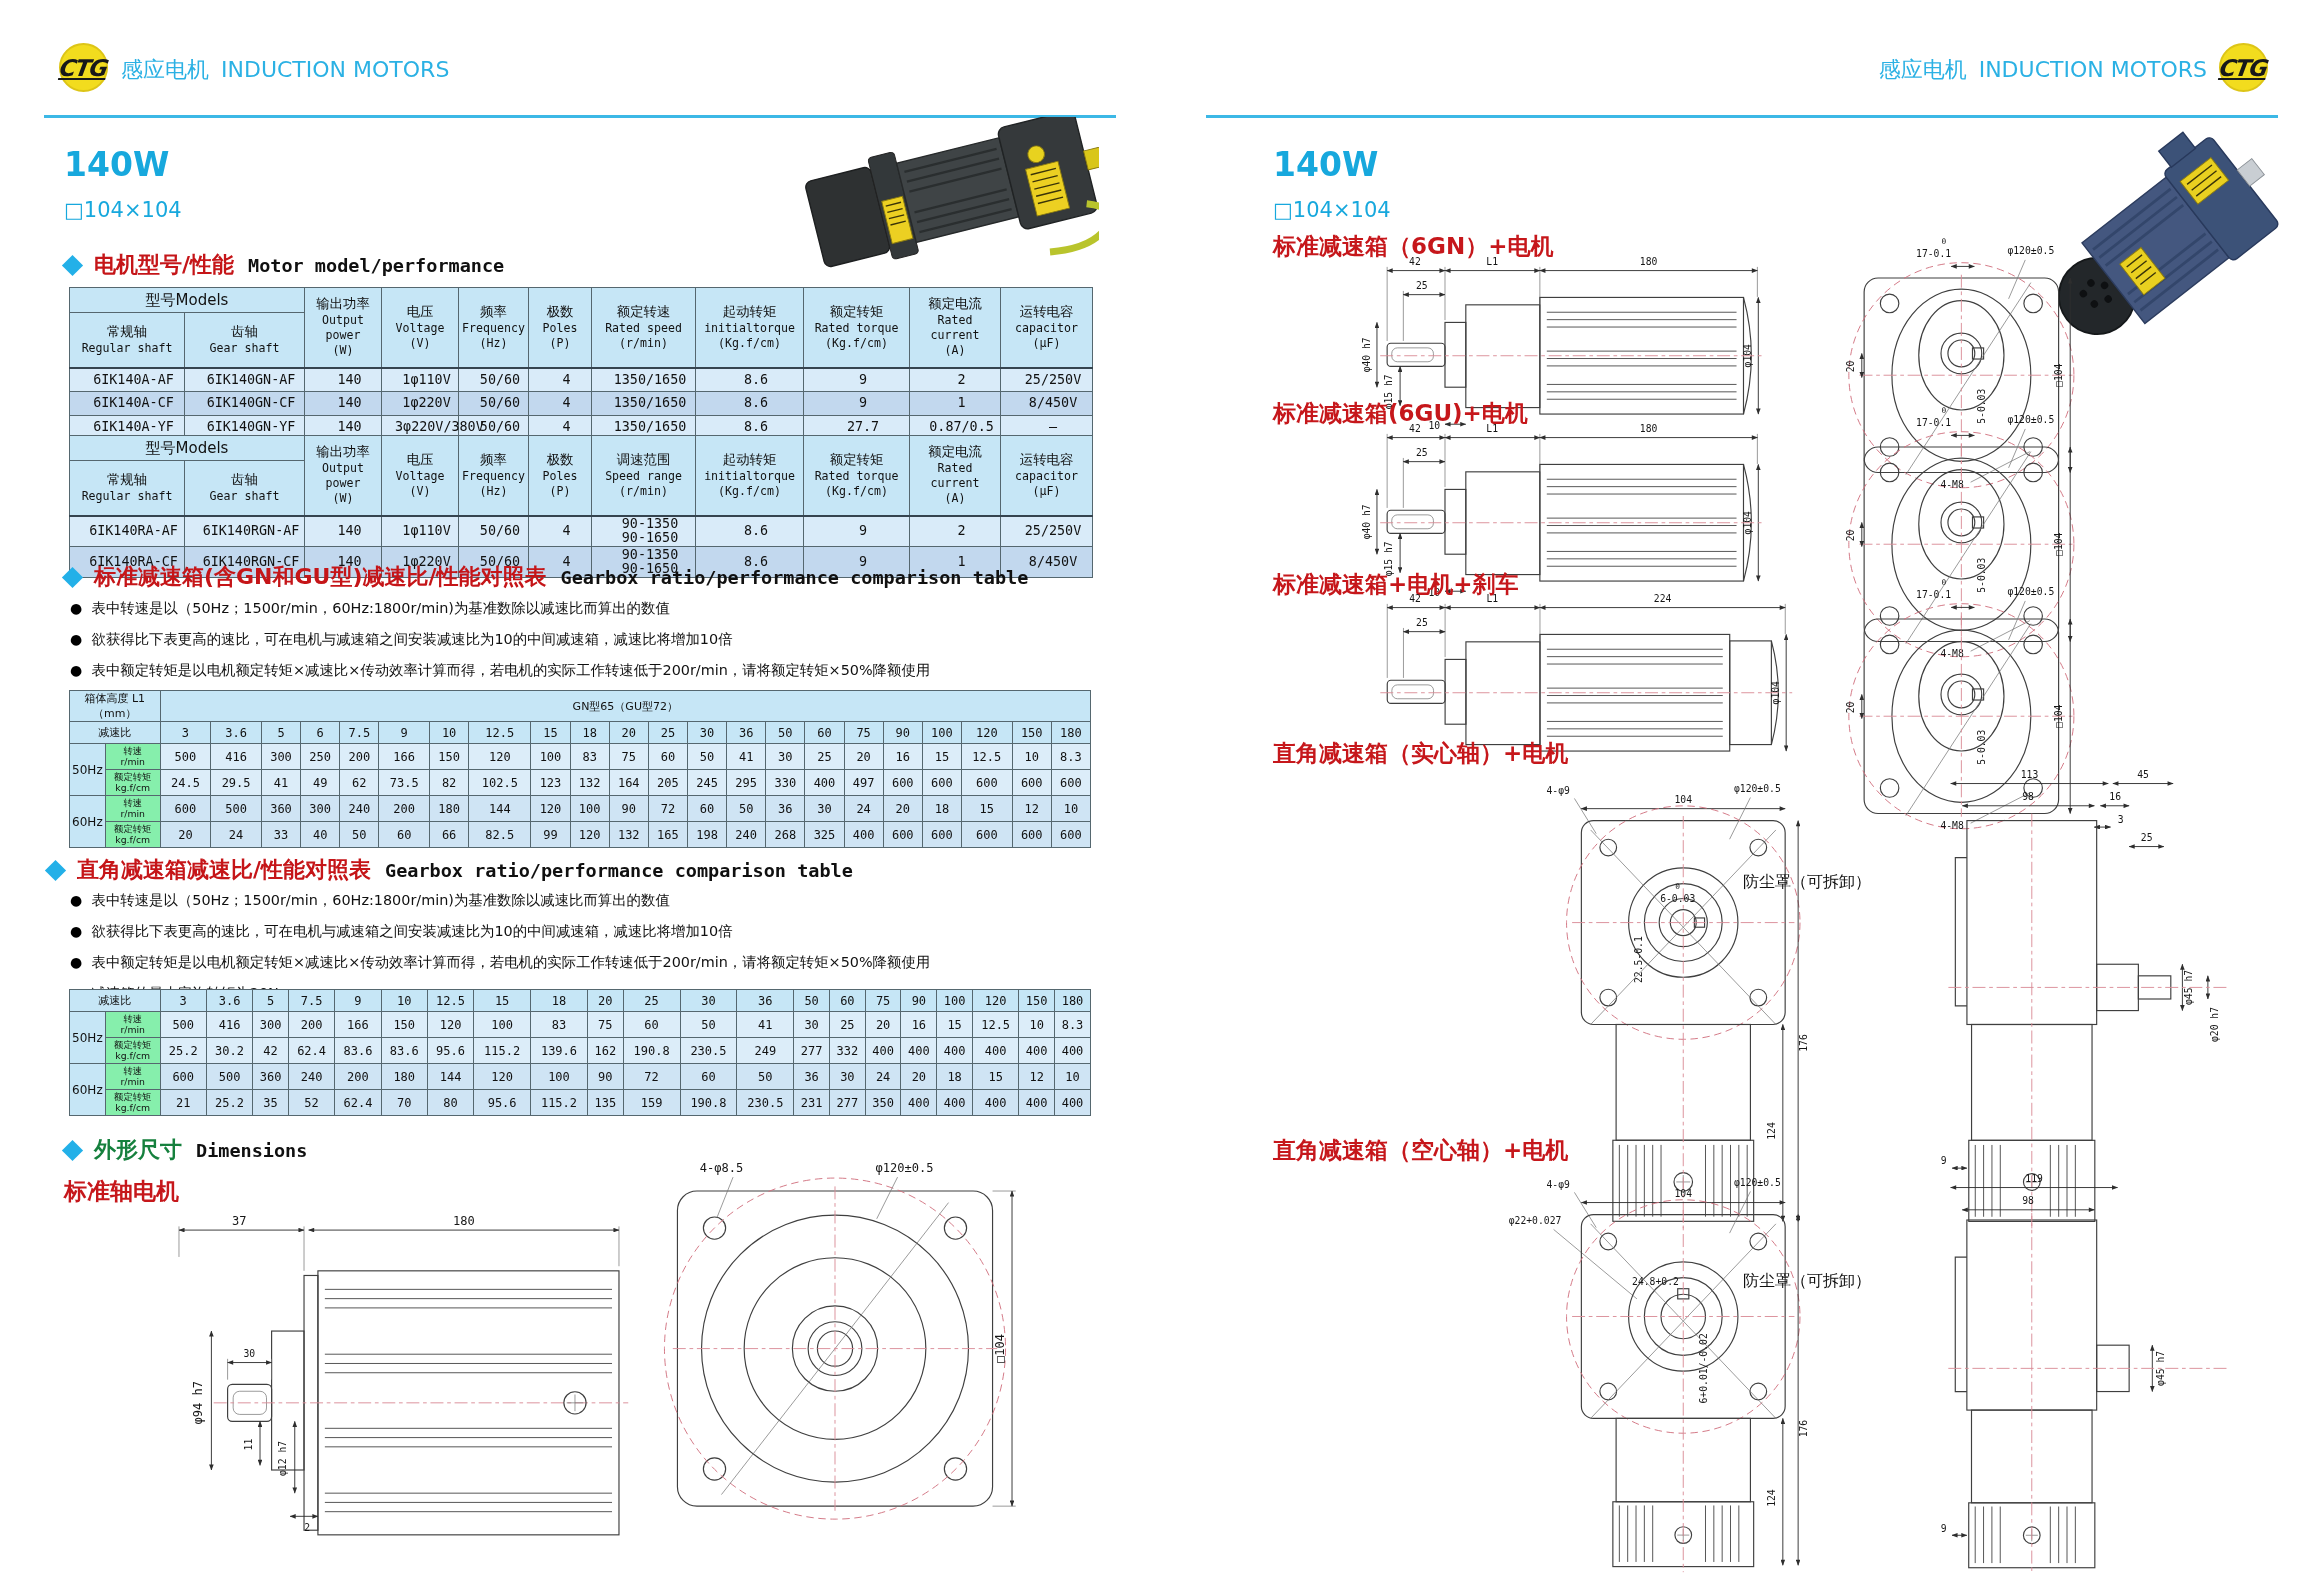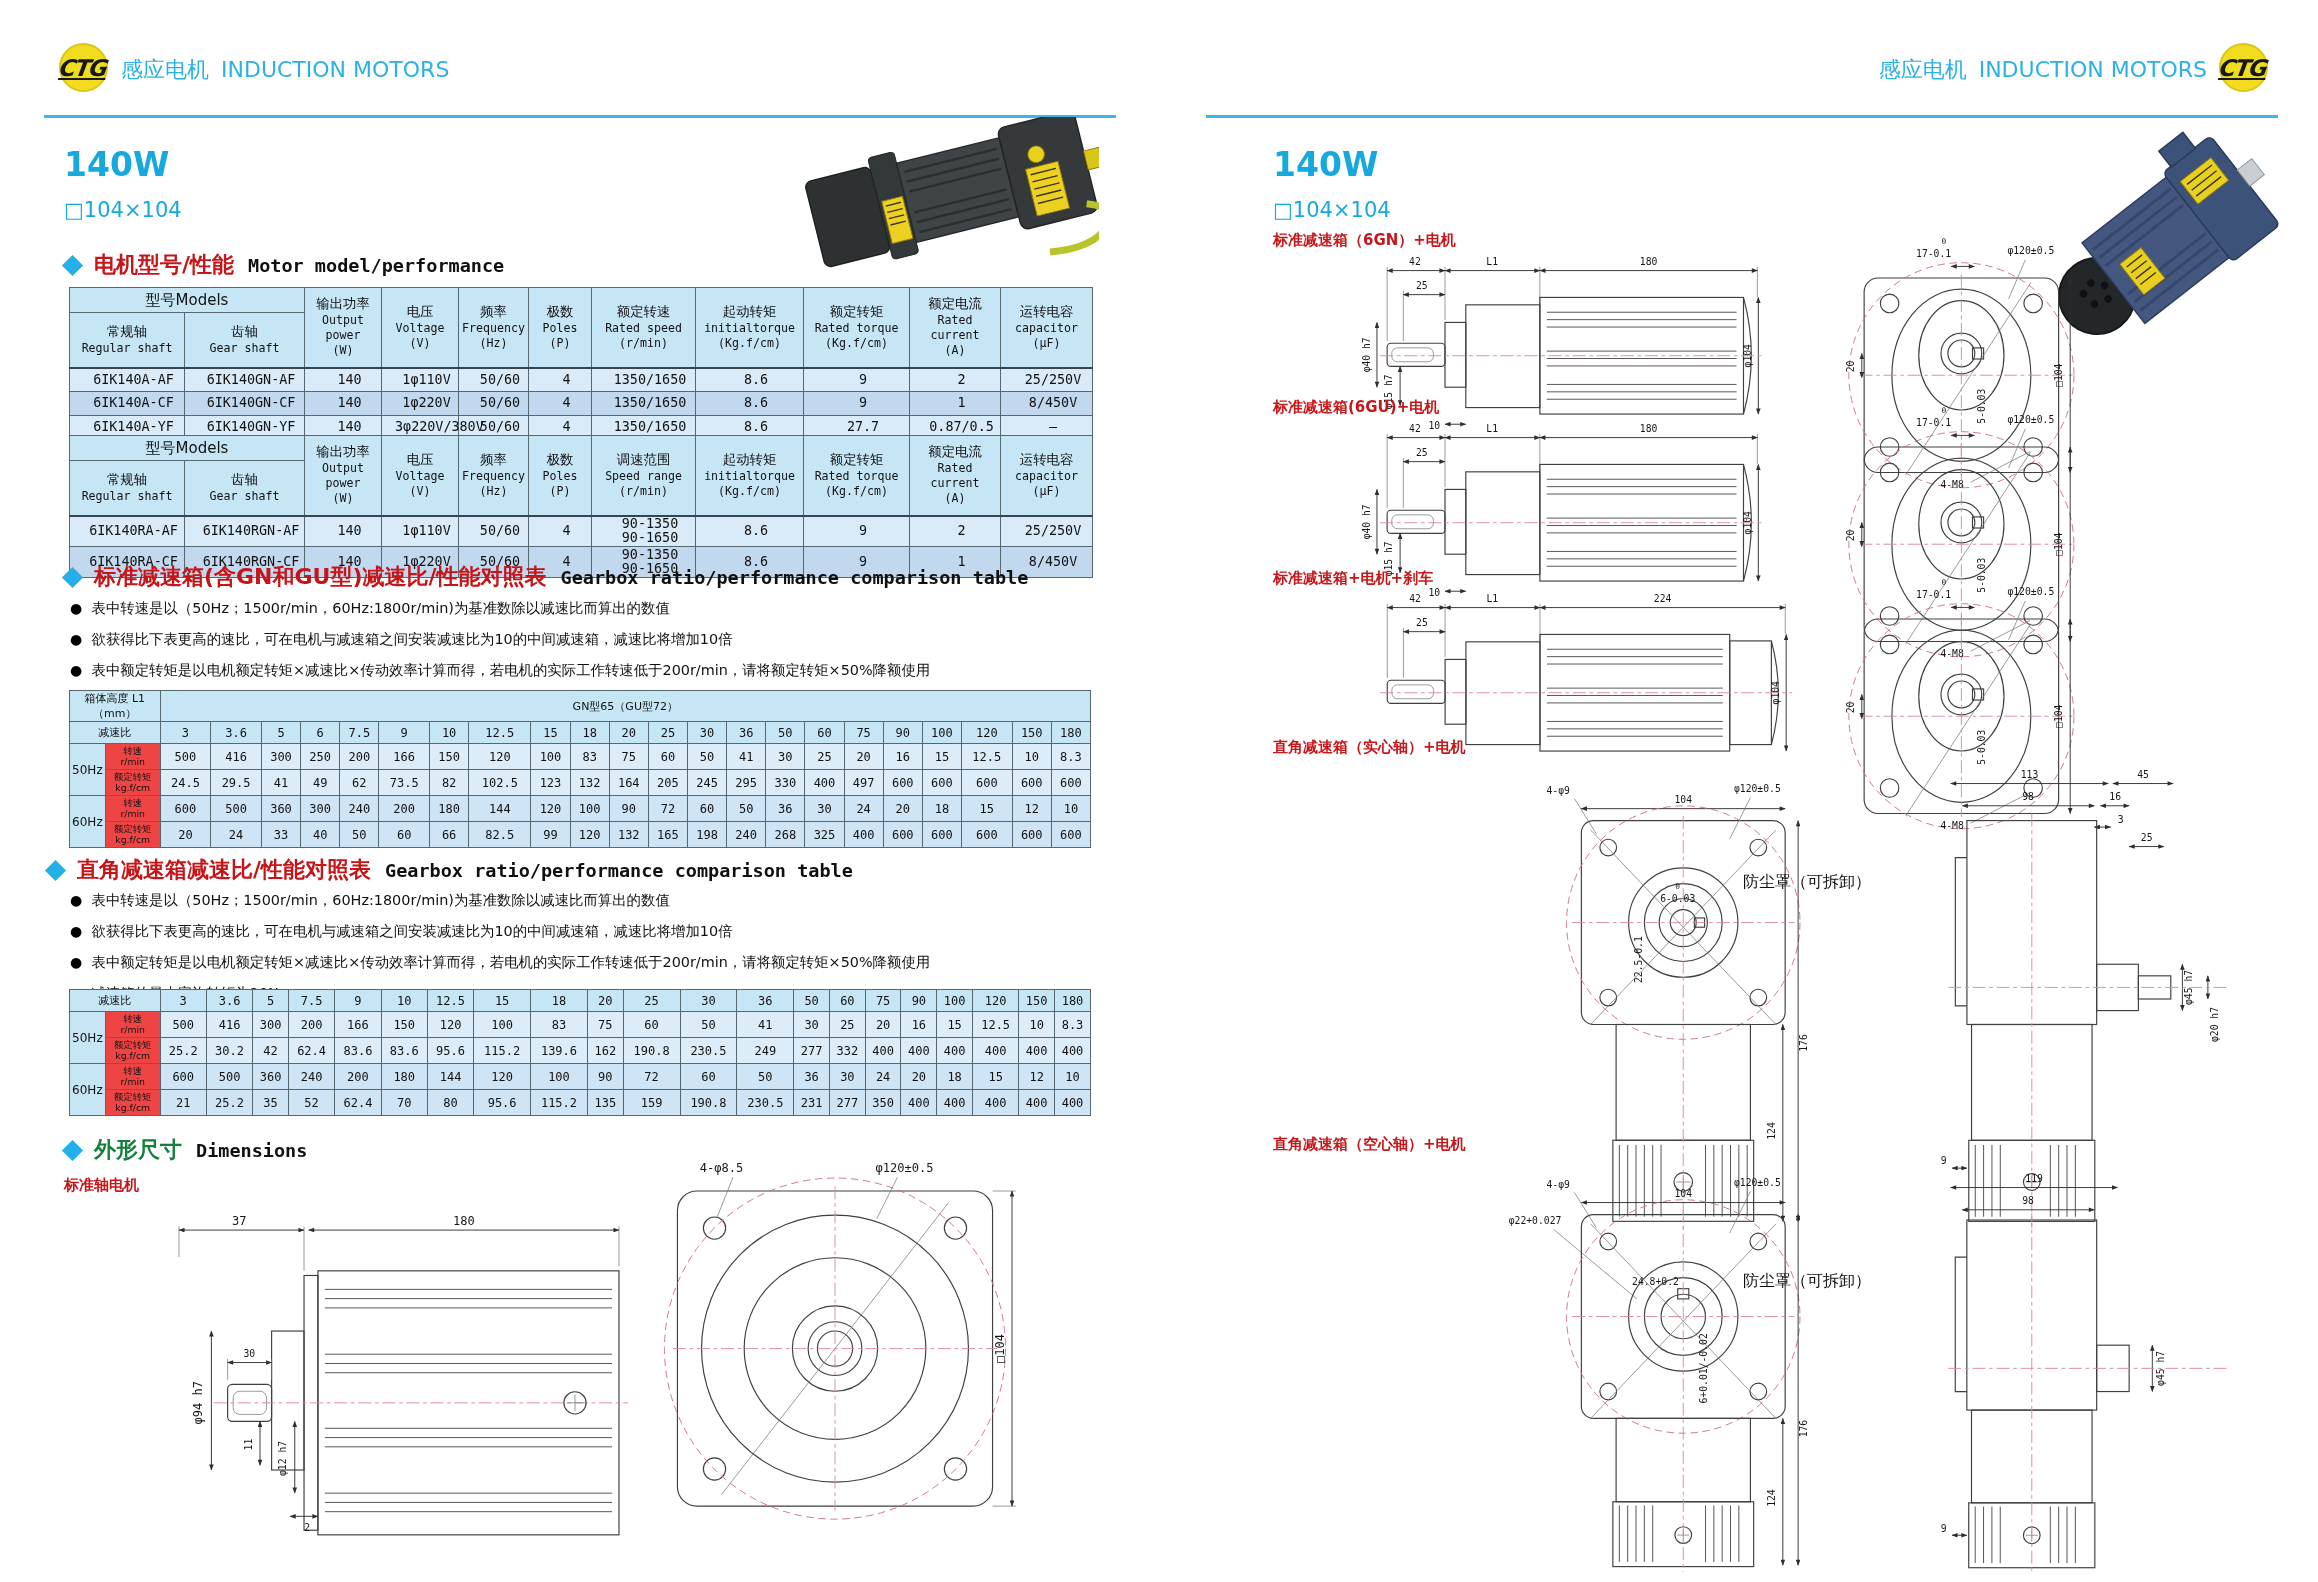--- a/index.html
+++ b/index.html
@@ -15,21 +15,21 @@
   .hdr-title .cn{margin-right:12px;}
   .divider{height:3.2px;background:#3cb8e6;}
   .power{font-size:33px;font-weight:bold;color:#17a8dd;}
   .frame{font-size:21px;color:#17a8dd;}
   
   .sec{display:flex;align-items:center;gap:14px;}
   .diamond{width:15px;height:15px;background:#23b0e8;transform:rotate(45deg);flex:0 0 auto;}
   .sec .cn{font-size:22px;font-weight:bold;color:#c51518;white-space:nowrap;}
   .sec .cn.black{color:#15803d;}
   .sec .en{font:600 18.5px "DejaVu Sans Mono",monospace;color:#101010;white-space:nowrap;}
-  .rlabel{font-size:15px;font-weight:bold;color:#c6171b;white-space:nowrap;}
+  .rlabel{font-size:23px;font-weight:bold;color:#c6171b;white-space:nowrap;}
   
   .bullets{display:flex;flex-direction:column;}
   .bullets .b{display:flex;gap:9.3px;font-size:14.4px;color:#101010;line-height:31px;align-items:baseline;}
   .bullets .dot{font-size:14px;color:#000;}
   
   table{border-collapse:collapse;}
   .spec{width:1022px;table-layout:fixed;font-family:"DejaVu Sans Mono",monospace;border:1.9px solid #35444f;}
   .spec th,.spec td{border:0.9px solid #55676f;text-align:center;vertical-align:middle;padding:0;}
   .spec thead th{background:#c6e6f6;font-weight:normal;}
   .spec thead{border-bottom:2.3px solid #35444f;padding-left:36px;}
@@ -43,21 +43,21 @@
   .spec tbody tr:nth-child(odd){background:#d9ebf9;}
   .spec tbody tr:nth-child(even){background:#c2d8ee;}
   .spec tbody td{white-space:pre-line;line-height:14.4px;padding-left:13px;}
   .spec.adj tbody tr{height:31px;}
   
   .ratio{width:1022px;font-family:"DejaVu Sans Mono",monospace;border:1.9px solid #35444f;}
   .ratio th,.ratio td{border:0.9px solid #55676f;text-align:center;vertical-align:middle;padding:0 0.9px;}
   .ratio .hdr{background:#c6e6f6;font-family:"DejaVu Sans",sans-serif;font-size:11px;font-weight:normal;height:21.3px;}
   .ratio .hdr.num{font-family:"DejaVu Sans Mono",monospace;font-size:12px;}
   .ratio .freq{background:#c6e6f6;font-family:"DejaVu Sans",sans-serif;font-size:12px;font-weight:normal;width:33px;}
-  .ratio .type{background:#ef4444;font-family:"DejaVu Sans",sans-serif;font-size:9.3px;font-weight:normal;
+  .ratio .type{background:#86efac;font-family:"DejaVu Sans",sans-serif;font-size:9.3px;font-weight:normal;
                white-space:pre-line;line-height:10.7px;width:52px;}
   .ratio td{font-size:12px;height:25px;}
   .ratio tr.g0 td{background:#dcedf9;}
   .ratio tr.g1 td{background:#cfe4f4;}
   
   .ol{fill:none;stroke:#3f3f3f;stroke-width:2.5;}
   .thin{fill:none;stroke:#777;stroke-width:1.6;}
   .dim{fill:none;stroke:#2e2e2e;stroke-width:2;}
   .fin{fill:none;stroke:#4a4a4a;stroke-width:2;}
   .cl{fill:none;stroke:#d98b96;stroke-width:2;stroke-dasharray:28 8 8 8;}

